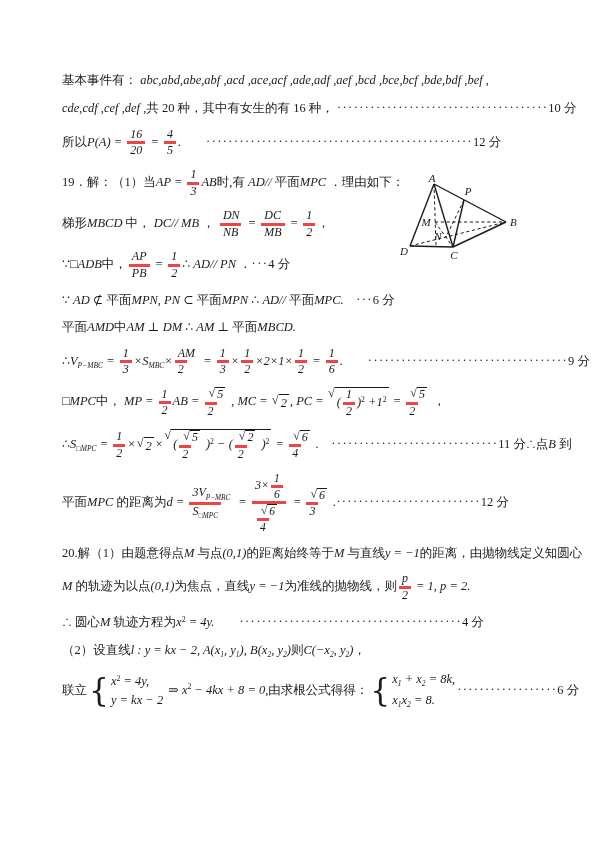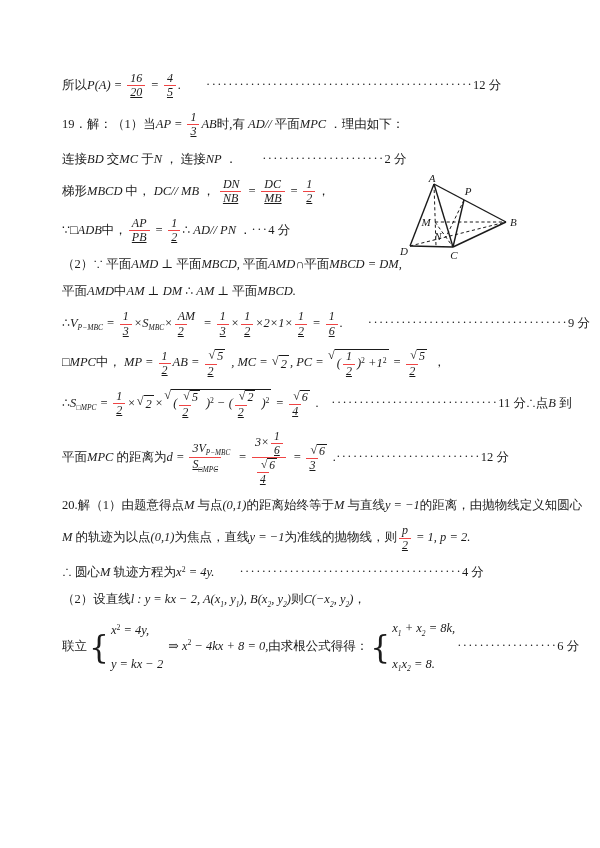--- a/index.html
+++ b/index.html
@@ -12,69 +12,70 @@
   #content{position:absolute;top:72px;left:62px;right:14px;font-size:12.5px;line-height:1.3;}
   .line{margin-bottom:11px;white-space:nowrap;}
   .tx{font-style:normal;}
   .mi{font-style:italic;}
   .dots{font-style:normal;letter-spacing:1.4px;color:#222;vertical-align:1px;}
   .sub{font-size:0.6em;font-style:italic;vertical-align:-0.45em;margin-top:12px;}
   .sup{font-size:0.62em;font-style:normal;vertical-align:0.55em;}
   .frac{display:inline-flex;flex-direction:column;align-items:flex-start;
         vertical-align:middle;margin:0 2px;line-height:1.12;font-size:0.96em;}
   .fn,.fd{padding:0 3px;text-align:center;}
-  .fd{border-top:1px solid #ef4444;text-decoration:underline;}
+  .fd{border-top:3px solid #ef4444;}
   .rad{display:inline-flex;align-items:flex-start;vertical-align:middle;margin:0 1px;}
   .rsign{font-style:normal;line-height:1.05;}
   .rc{border-top:1px solid #1b1b1b;padding:0 2px;}
   .cases{display:inline-flex;align-items:center;vertical-align:middle;margin:0 2px;}
   .brace{font-style:normal;font-size:2.5em;font-weight:300;line-height:0.85;margin-right:2px;font-family:"DejaVu Serif",serif;}
-  .ccol{display:inline-flex;flex-direction:column;row-gap:17px;text-align:left;}
+  .ccol{display:inline-flex;flex-direction:column;row-gap:3px;text-align:left;}
   .crow{white-space:nowrap;}
   #figure{position:absolute;left:396px;top:172px;width:152px;height:98px;}
   #figure svg{width:100%;height:100%;}
   .edge{stroke:#1b1b1b;stroke-width:1.4;fill:none;}
   .edge-d{stroke:#1b1b1b;stroke-width:1;fill:none;stroke-dasharray:3.2,2.6;}
   .vlabel{font-family:"Liberation Serif","DejaVu Serif",serif;font-style:italic;font-size:11px;fill:#1b1b1b;}
 </style>
 </head>
 <body>
 
 <div id="doc">
   <div id="content">
+      <div class="line"><span class="tx">基本事件有： </span><span class="mi">abc,abd,abe,abf ,acd ,ace,acf ,ade,adf ,aef ,bcd ,bce,bcf ,bde,bdf ,bef ,</span></div>
+      <div class="line"><span class="mi">cde,cdf ,cef ,def ,</span><span class="tx">共 20 种，其中有女生的有 16 种， </span><span class="dots">······································</span><span class="tx">10 分</span></div>
       <div class="line"><span class="tx">所以</span><span class="mi">P(A) = </span><span class="frac">
           <span class="fn"><span class="mi">16</span></span>
           <span class="fd"><span class="mi">20</span></span>
         </span><span class="mi"> = </span><span class="frac">
           <span class="fn"><span class="mi">4</span></span>
           <span class="fd"><span class="mi">5</span></span>
         </span><span class="mi">.</span><span class="tx">　　</span><span class="dots">················································</span><span class="tx">12 分</span></div>
       <div class="line"><span class="tx">19．解：（1）当</span><span class="mi">AP = </span><span class="frac">
           <span class="fn"><span class="mi">1</span></span>
           <span class="fd"><span class="mi">3</span></span>
         </span><span class="mi">AB</span><span class="tx">时,有 </span><span class="mi">AD// </span><span class="tx">平面</span><span class="mi">MPC </span><span class="tx">．理由如下：</span></div>
-      <div class="line"><span class="tx">连接</span><span class="mi">BD </span><span class="tx">交</span><span class="mi">MC </span><span class="tx">于</span><span class="mi">N </span><span class="tx">， 连接</span><span class="mi">NP </span><span class="tx">．　　</span><span class="dots">······················</span><span class="tx">2 分</span></div>
       <div class="line"><span class="tx">梯形</span><span class="mi">MBCD </span><span class="tx">中， </span><span class="mi">DC// MB </span><span class="tx">， </span><span class="frac">
           <span class="fn"><span class="mi">DN</span></span>
           <span class="fd"><span class="mi">NB</span></span>
         </span><span class="mi"> = </span><span class="frac">
           <span class="fn"><span class="mi">DC</span></span>
           <span class="fd"><span class="mi">MB</span></span>
         </span><span class="mi"> = </span><span class="frac">
           <span class="fn"><span class="mi">1</span></span>
           <span class="fd"><span class="mi">2</span></span>
         </span><span class="tx">，</span></div>
       <div class="line"><span class="tx">∵□</span><span class="mi">ADB</span><span class="tx">中，</span><span class="frac">
           <span class="fn"><span class="mi">AP</span></span>
           <span class="fd"><span class="mi">PB</span></span>
         </span><span class="mi"> = </span><span class="frac">
           <span class="fn"><span class="mi">1</span></span>
           <span class="fd"><span class="mi">2</span></span>
         </span><span class="tx">∴ </span><span class="mi">AD// PN </span><span class="tx">．</span><span class="dots">···</span><span class="tx">4 分</span></div>
-      <div class="line"><span class="tx">（2）∵ 平面</span><span class="mi">AMD ⊥ </span><span class="tx">平面</span><span class="mi">MBCD, </span><span class="tx">平面</span><span class="mi">AMD</span><span class="tx">∩</span><span class="tx">平面</span><span class="mi">MBCD = DM,</span></div>
+      <div class="line"><span class="tx">∵ </span><span class="mi">AD ⊄ </span><span class="tx">平面</span><span class="mi">MPN, PN ⊂ </span><span class="tx">平面</span><span class="mi">MPN </span><span class="tx">∴ </span><span class="mi">AD// </span><span class="tx">平面</span><span class="mi">MPC.</span><span class="tx">　</span><span class="dots">···</span><span class="tx">6 分</span></div>
       <div class="line"><span class="tx">平面</span><span class="mi">AMD</span><span class="tx">中</span><span class="mi">AM ⊥ DM </span><span class="tx">∴ </span><span class="mi">AM ⊥ </span><span class="tx">平面</span><span class="mi">MBCD.</span></div>
       <div class="line"><span class="tx">∴</span><span class="mi">V</span><span class="sub">P−MBC</span><span class="mi"> = </span><span class="frac">
           <span class="fn"><span class="mi">1</span></span>
           <span class="fd"><span class="mi">3</span></span>
         </span><span class="mi">×</span><span class="mi">S</span><span class="sub">MBC</span><span class="mi">×</span><span class="frac">
           <span class="fn"><span class="mi">AM</span></span>
           <span class="fd"><span class="mi">2</span></span>
         </span><span class="mi"> = </span><span class="frac">
           <span class="fn"><span class="mi">1</span></span>
           <span class="fd"><span class="mi">3</span></span>

